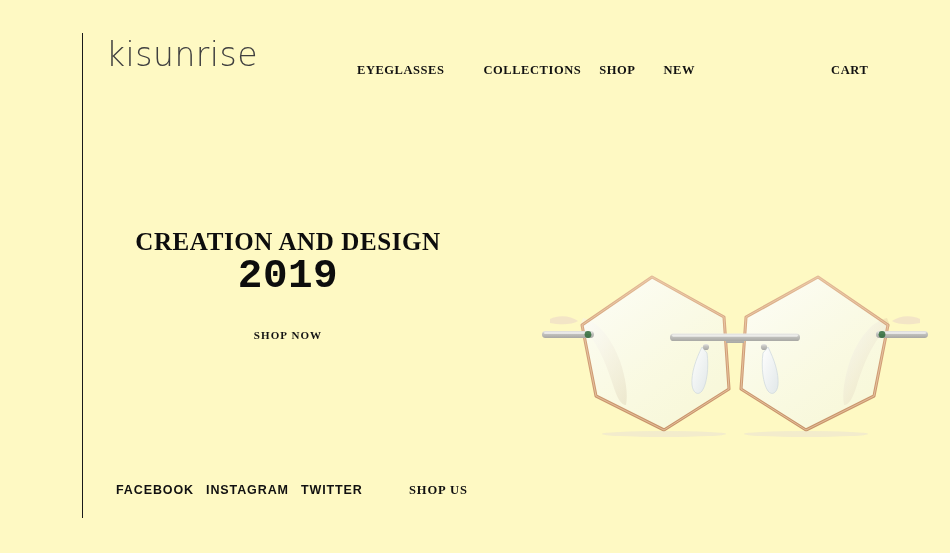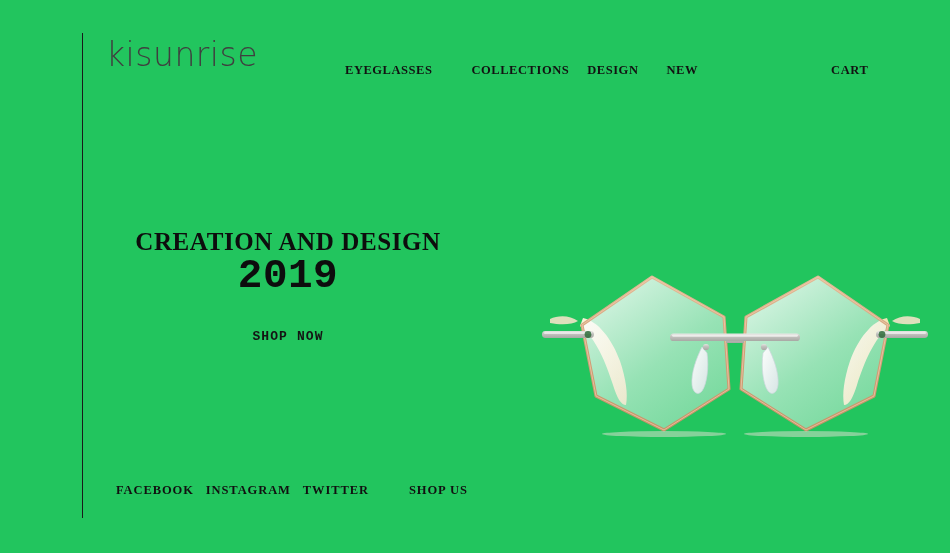--- a/index.html
+++ b/index.html
@@ -15,21 +15,21 @@
   body {
     font-family: "Liberation Serif", serif;
     position: relative;
     -webkit-font-smoothing: antialiased;
   }
 
   
   .page {
     position: absolute;
     inset: 0;
-    background: #22c55e;
+    background: #fef9c3;
   }
 
   .left-rule {
     position: absolute;
     left: 82px;
     top: 33px;
     width: 1px;
     height: 485px;
     background: #1a1a1a;
   }
@@ -67,20 +67,21 @@
 
   .nav-item {
     font-family: "Liberation Serif", serif;
     font-size: 12.5px;
     font-weight: 700;
     letter-spacing: 0.55px;
     color: #121212;
     white-space: nowrap;
     cursor: pointer;
     text-decoration: none;
+    margin-left: 12px;
   }
 
   .nav-item + .nav-item { margin-left: 39px; }
   .nav-item:nth-child(3) { margin-left: 18px; }
   .nav-item:nth-child(4) { margin-left: 28px; text-align: center; }
 
   .cart-link {
     position: absolute;
     left: 831px;
     top: 63px;
@@ -120,22 +121,22 @@
     font-size: 41px;
     font-weight: 700;
     letter-spacing: 0.5px;
     color: #0d0d0d;
     line-height: 1;
   }
 
   .shop-now {
     display: inline-block;
     margin-top: 32px;
-    font-family: Liberation Mono, monospace;
-    font-size: 13px;
+    font-family: Liberation Serif, serif;
+    font-size: 11px;
     font-weight: 700;
     letter-spacing: 1.1px;
     color: #141414;
     cursor: pointer;
     text-decoration: none;
     white-space: nowrap;
   }
 
   
   .hero-product {
@@ -159,21 +160,21 @@
 
   .footer-links {
     position: absolute;
     left: 116px;
     top: 13px;
     display: flex;
     align-items: baseline;
   }
 
   .footer-link {
-    font-family: Liberation Serif, serif;
+    font-family: Liberation Sans, sans-serif;
     font-size: 12.5px;
     font-weight: 700;
     letter-spacing: 0.9px;
     color: #111111;
     white-space: nowrap;
     cursor: pointer;
     text-decoration: none;
   }
   .footer-link + .footer-link { margin-left: 12px; }
 
@@ -198,21 +199,21 @@
 
   <div class="left-rule"></div>
 
   <header class="site-header">
 
     <div class="brand-logo">kisunrise</div>
 
     <nav class="main-nav">
       <a class="nav-item" href="#">EYEGLASSES</a>
       <a class="nav-item" href="#">COLLECTIONS</a>
-      <a class="nav-item" href="#">DESIGN</a>
+      <a class="nav-item" href="#">SHOP</a>
       <a class="nav-item" href="#">NEW</a>
     </nav>
 
     <a class="cart-link" href="#">CART</a>
   </header>
 
   <section class="hero-copy">
     <h1 class="hero-title">CREATION AND DESIGN</h1>
     <div class="hero-year">2019</div>
     <a class="shop-now" href="#">SHOP NOW</a>

